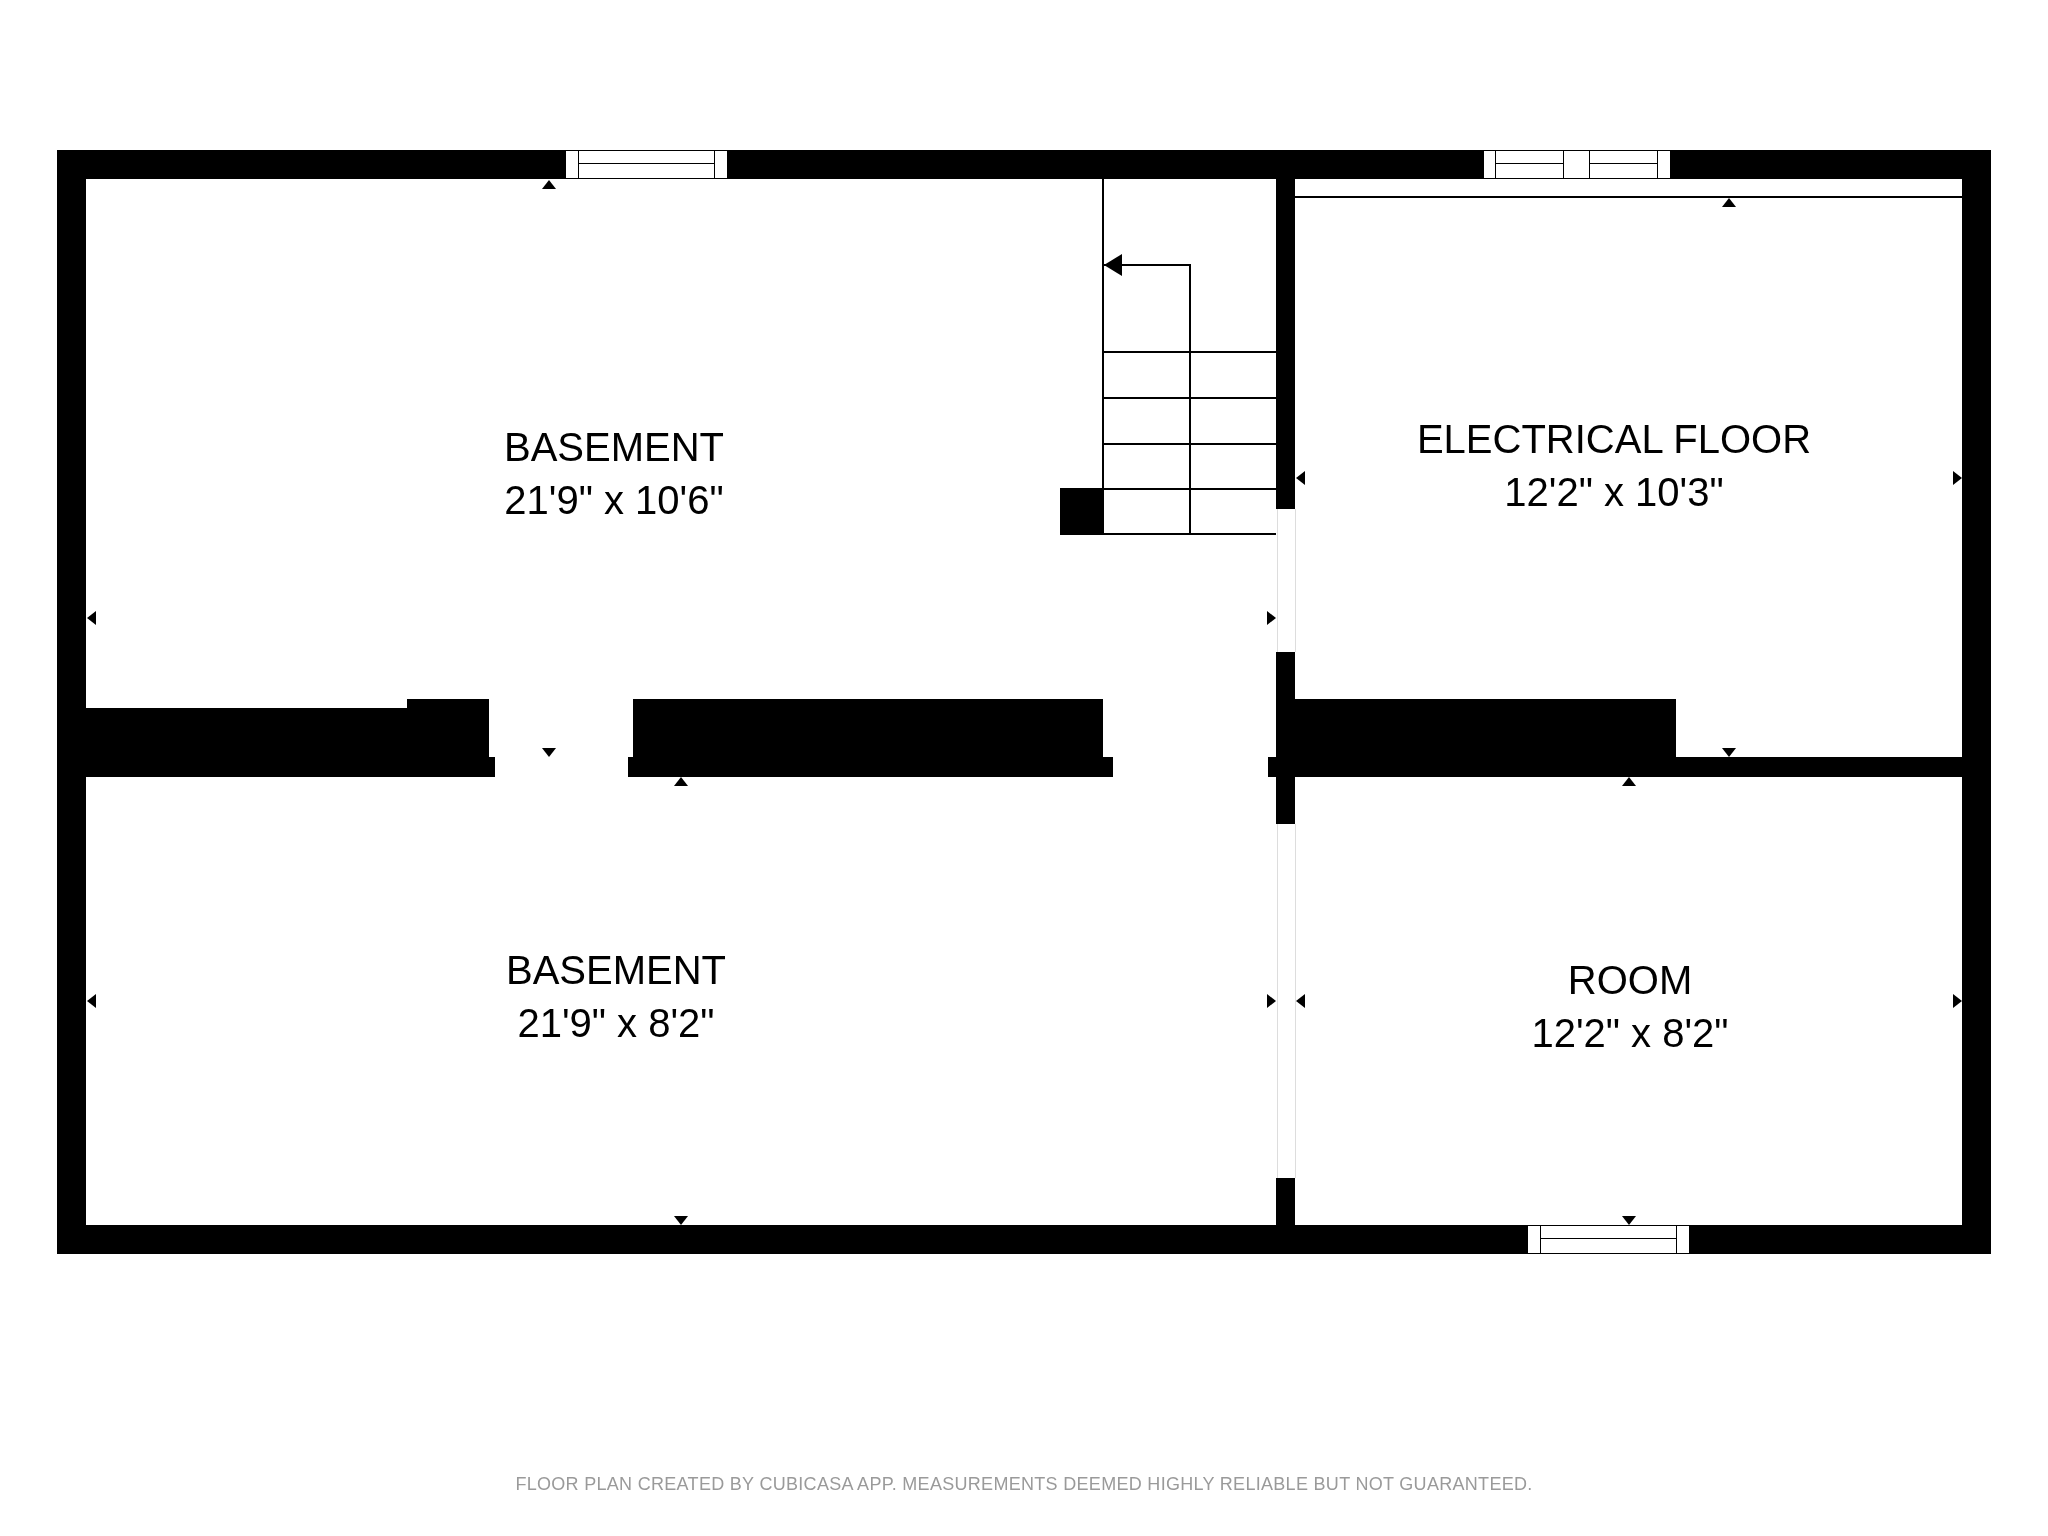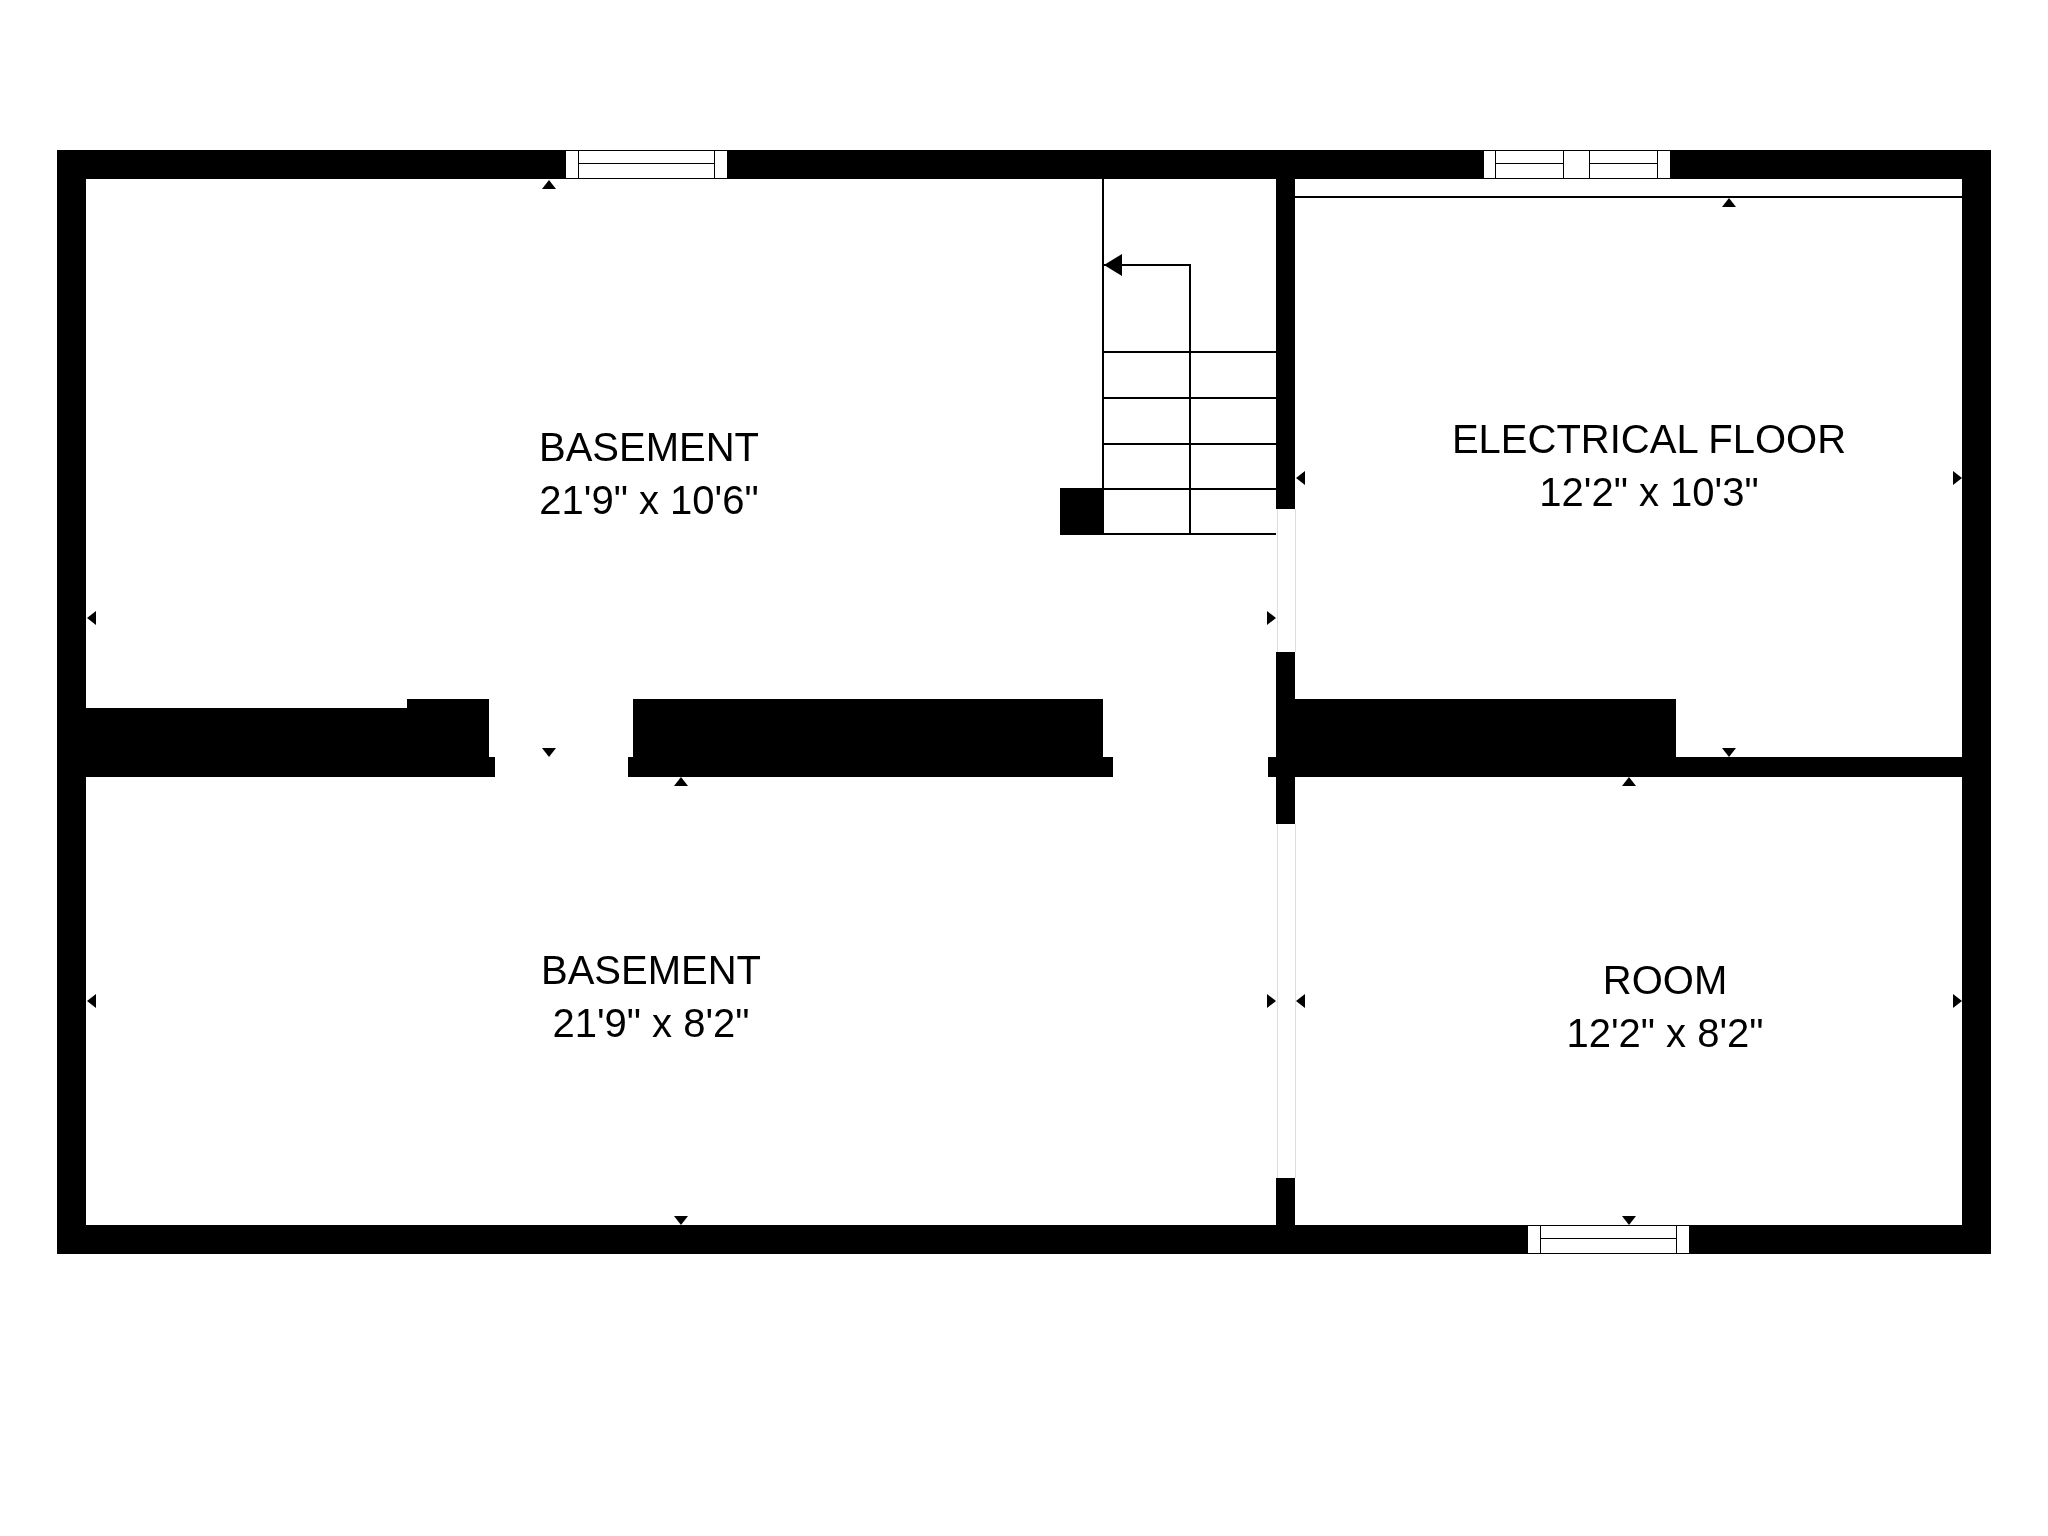--- a/index.html
+++ b/index.html
@@ -2,21 +2,21 @@
 <html><head>
 <meta charset="utf-8">
 <style>
   html, body { margin:0; padding:0; background:#ffffff; }
   body { width:2048px; height:1536px; position:relative; overflow:hidden; font-family:"Liberation Sans", sans-serif; }
   .wall { position:absolute; background:#000; }
   .opening { position:absolute; background:#fff; }
   .window { position:absolute; background:#fff; box-sizing:border-box; border:1.5px solid #000; }
   .window .pane { position:absolute; box-sizing:border-box; border:1.5px solid #000; background:#fff; }
   .line { position:absolute; background:#000; }
-  .label { position:absolute; text-align:center; color:#000; line-height:1; font-size:40px; white-space:nowrap; transform:translateX(-50%);margin-left:35px; }
+  .label { position:absolute; text-align:center; color:#000; line-height:1; font-size:40px; white-space:nowrap; transform:translateX(-50%); }
   .label .name { display:block; }
   .label .dims { display:block; margin-top:13px; }
   .mk { position:absolute; width:0; height:0; }
   .mk.up { border-left:7px solid transparent; border-right:7px solid transparent; border-bottom:9px solid #000; }
   .mk.down { border-left:7px solid transparent; border-right:7px solid transparent; border-top:9px solid #000; }
   .mk.left { border-top:7px solid transparent; border-bottom:7px solid transparent; border-right:9px solid #000; }
   .mk.right { border-top:7px solid transparent; border-bottom:7px solid transparent; border-left:9px solid #000; }
   .footer { position:absolute; left:1024px; top:1474px; transform:translateX(-50%); font-size:18px; color:#9a9a9a; white-space:nowrap; letter-spacing:0.3px; }
 </style>
 </head>
@@ -105,13 +105,14 @@
   </div>
   <div class="label" style="left:616px;top:950px;">
     <span class="name">BASEMENT</span>
     <span class="dims">21'9" x 8'2"</span>
   </div>
   <div class="label" style="left:1630px;top:960px;">
     <span class="name">ROOM</span>
     <span class="dims">12'2" x 8'2"</span>
   </div>
 
+  <div class="footer">FLOOR PLAN CREATED BY CUBICASA APP. MEASUREMENTS DEEMED HIGHLY RELIABLE BUT NOT GUARANTEED.</div>
 </div>
 
 </body></html>

